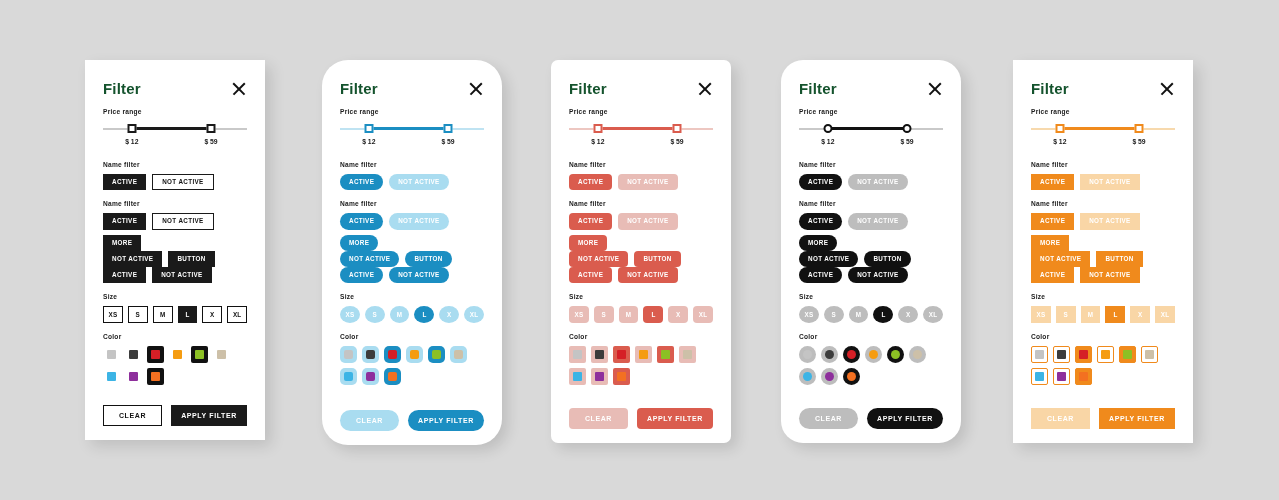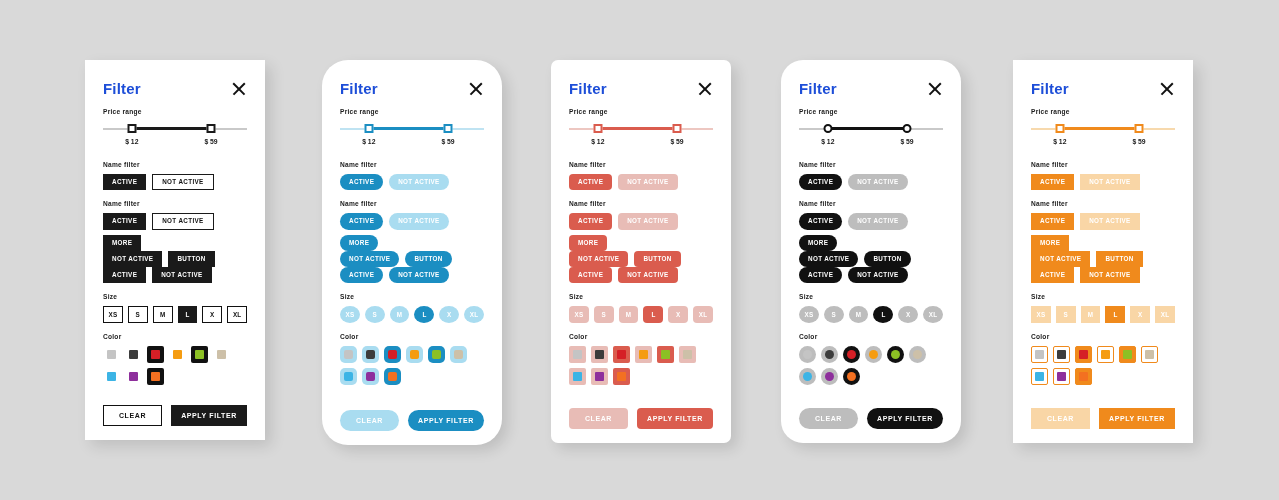--- a/index.html
+++ b/index.html
@@ -30,21 +30,21 @@
   .c1 { left: 85px;   top: 60px;  height: 380px; border-radius: 0; }
   .c2 { left: 322px;  top: 60px;  height: 385px; border-radius: 26px; }
   .c3 { left: 551px;  top: 60px;  height: 383px; border-radius: 7px; }
   .c4 { left: 781px;  top: 60px;  height: 383px; border-radius: 22px; }
   .c5 { left: 1013px; top: 60px;  height: 383px; border-radius: 0; }
 
   .card-head {
     display: flex; align-items: flex-start; justify-content: space-between;
     margin-bottom: 11px;
   }
-  .title { font-size: 15px; font-weight: bold; color: #1d4ed8; letter-spacing: .2px; }
+  .title { font-size: 15px; font-weight: bold; color: #14532d; letter-spacing: .2px; }
   .close-btn {
     width: 16px; height: 16px; position: relative; cursor: pointer; flex: none;
     margin-top: 1px;
   }
   .close-btn::before, .close-btn::after {
     content: ""; position: absolute; left: 0; top: 7px;
     width: 16px; height: 1.6px; background: #111;
   }
   .close-btn::before { transform: rotate(45deg); }
   .close-btn::after  { transform: rotate(-45deg); }

